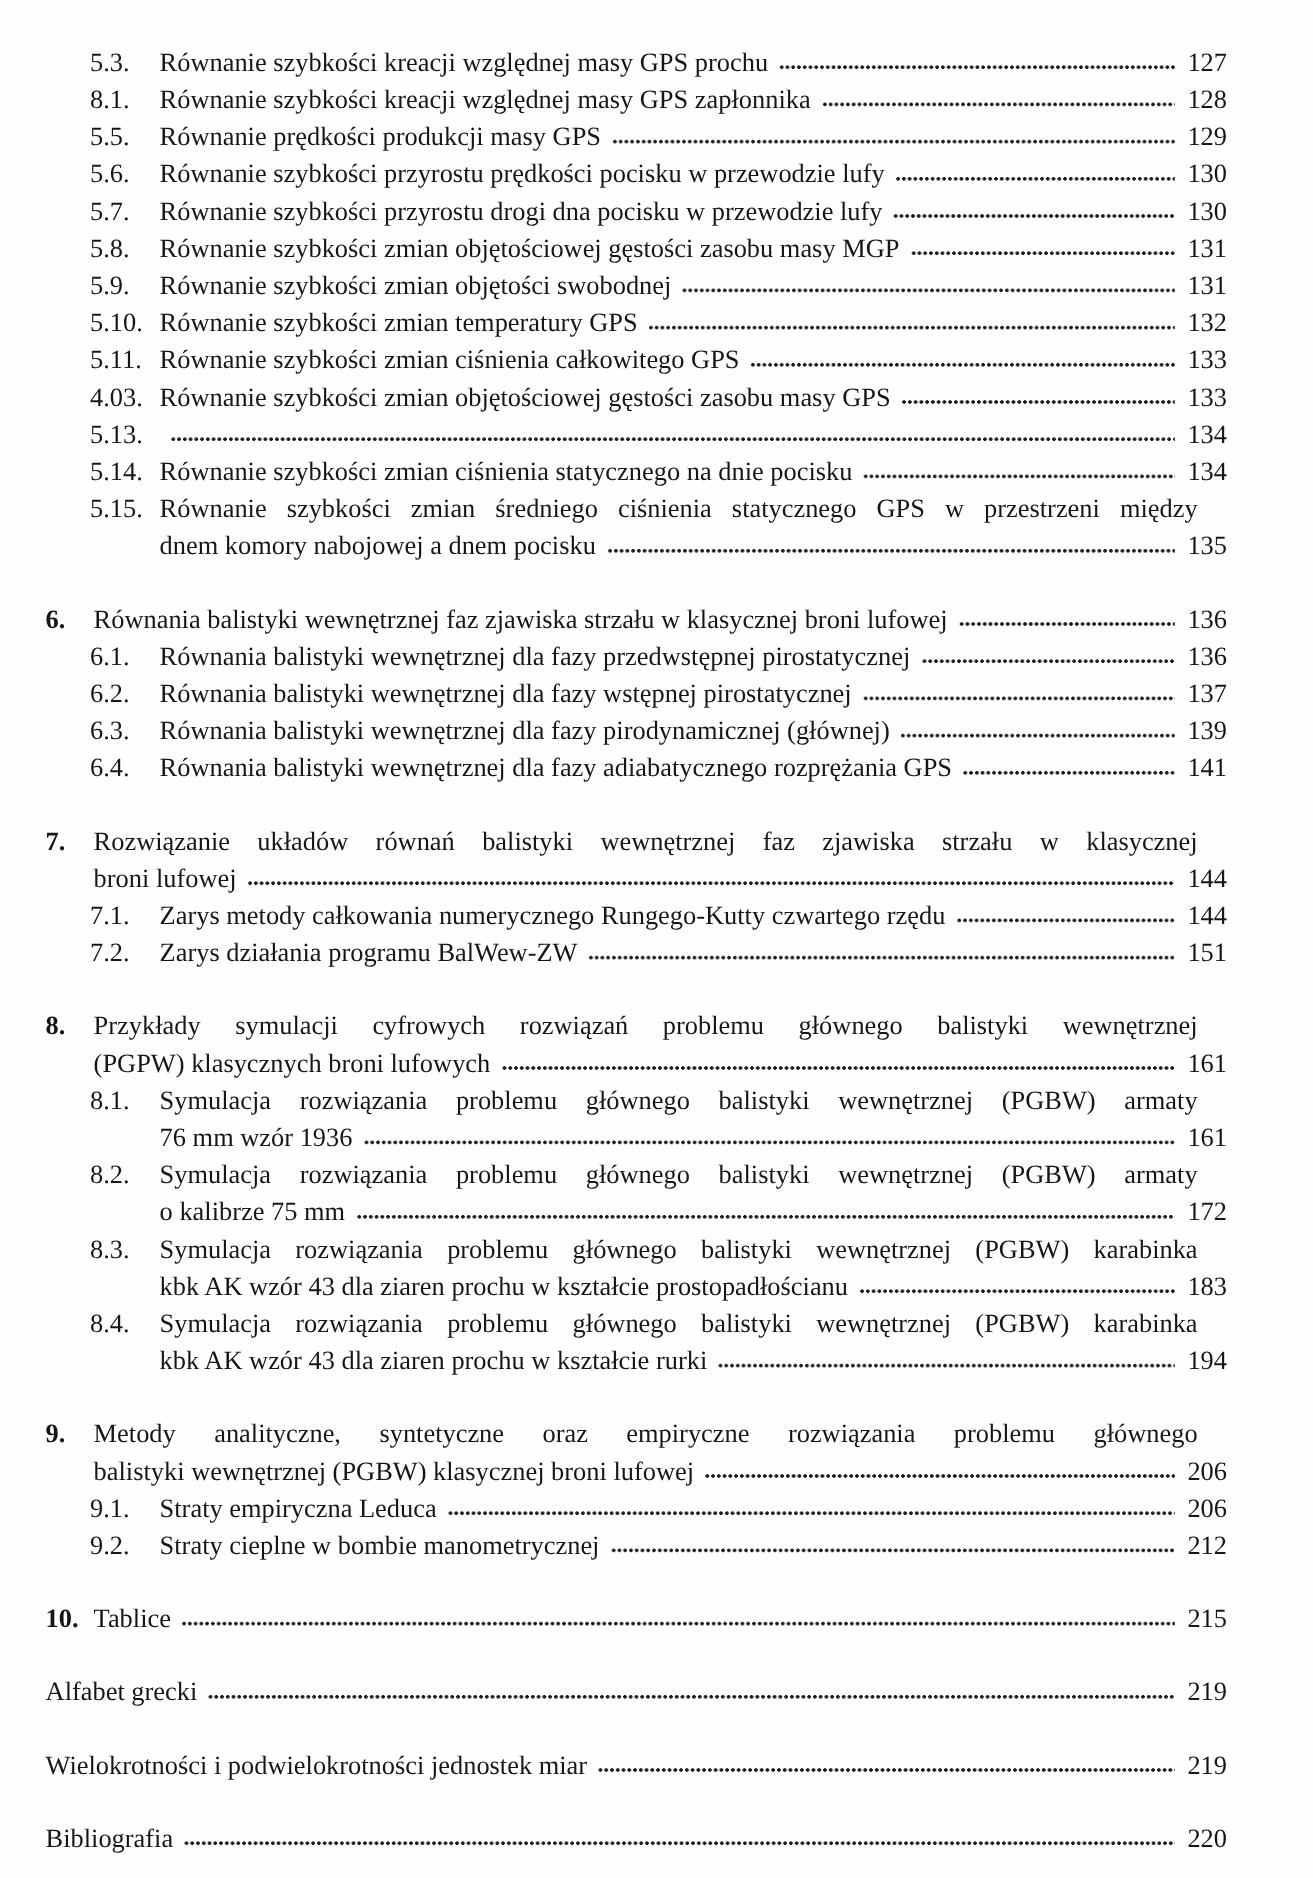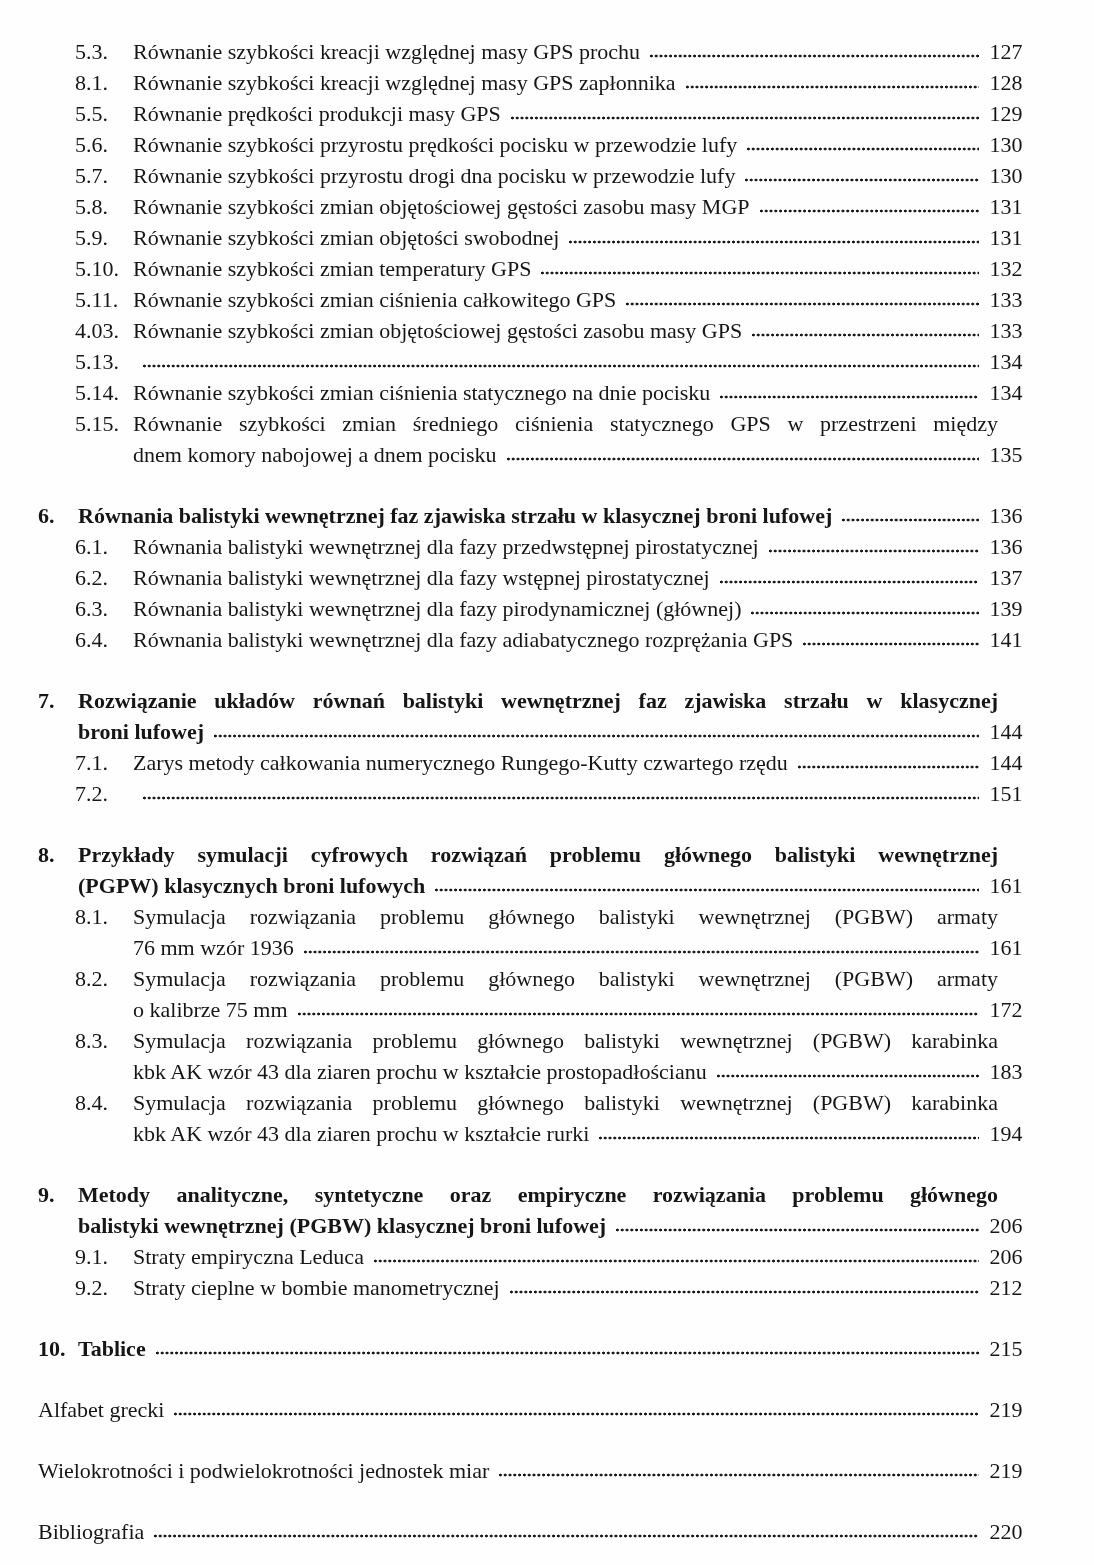--- a/index.html
+++ b/index.html
@@ -21,21 +21,21 @@
   .entry.gap { margin-top: 30px; }
   .row { display: flex; align-items: baseline; }
   .sub .row { padding-left: 37px; }
   .num { flex: 0 0 auto; }
   .section .num { width: 40px; font-weight: bold; }
   .sub .num { width: 58px; }
   .indent { flex: 0 0 auto; }
   .section .indent { width: 40px; }
   .sub .indent { width: 58px; }
   .txt { flex: 0 1 auto; }
-  .section .txt { font-weight: bold; }
+  .section .txt { font-weight: normal; }
   .txt.fill {
     flex: 1 1 auto;
     text-align: justify;
     text-align-last: justify;
     margin-right: 30px;
   }
   .dots {
     flex: 1 1 14px;
     min-width: 14px;
     align-self: baseline;
@@ -217,20 +217,21 @@
         <div class="row">
           <span class="num">7.1.</span>
           <span class="txt">Zarys metody całkowania numerycznego Rungego-Kutty czwartego rzędu</span>
           <span class="dots"></span>
           <span class="pg">144</span>
         </div>
       </div>
       <div class="entry sub">
         <div class="row">
           <span class="num">7.2.</span>
+          <span class="txt">Zarys działania programu BalWew-ZW</span>
           <span class="dots"></span>
           <span class="pg">151</span>
         </div>
       </div>
       <div class="entry section gap">
         <div class="row">
           <span class="num">8.</span>
           <span class="txt fill">Przykłady symulacji cyfrowych rozwiązań problemu głównego balistyki wewnętrznej</span>
         </div>
         <div class="row">

